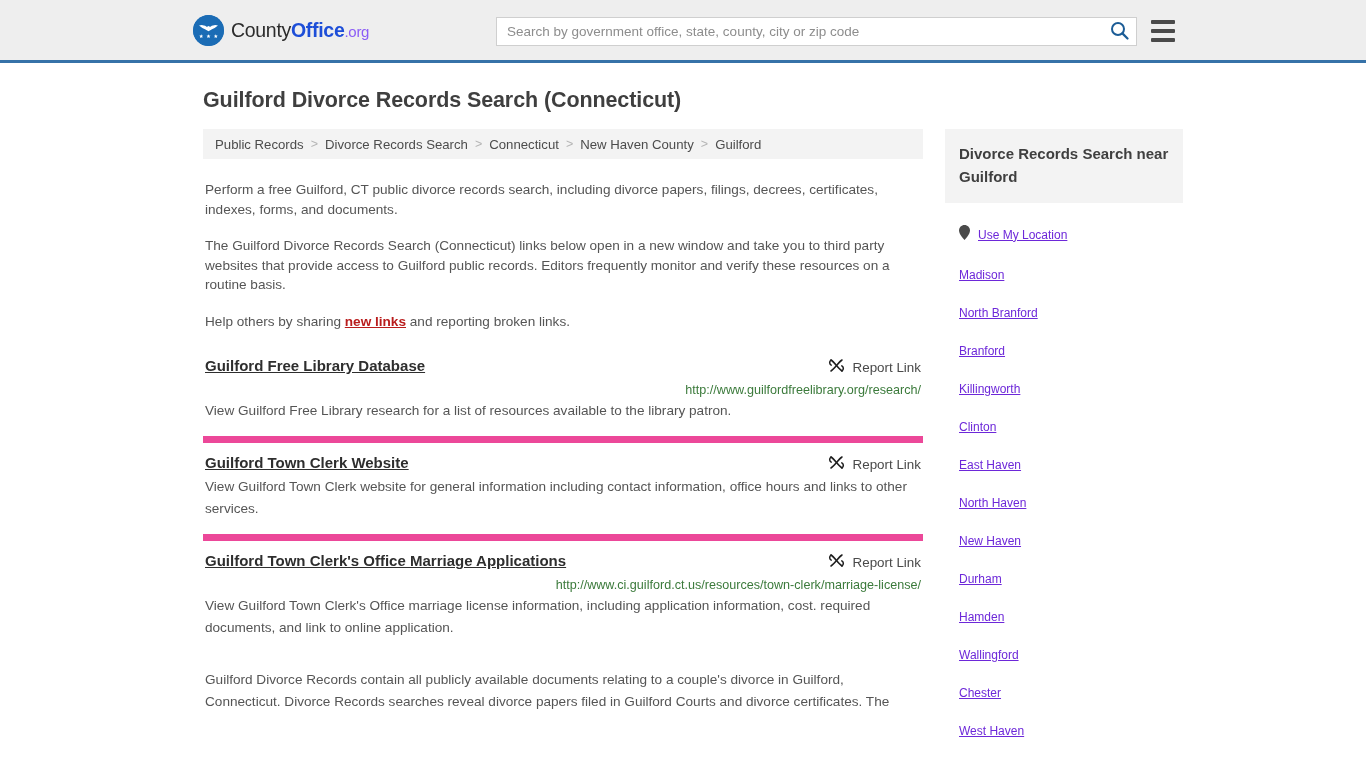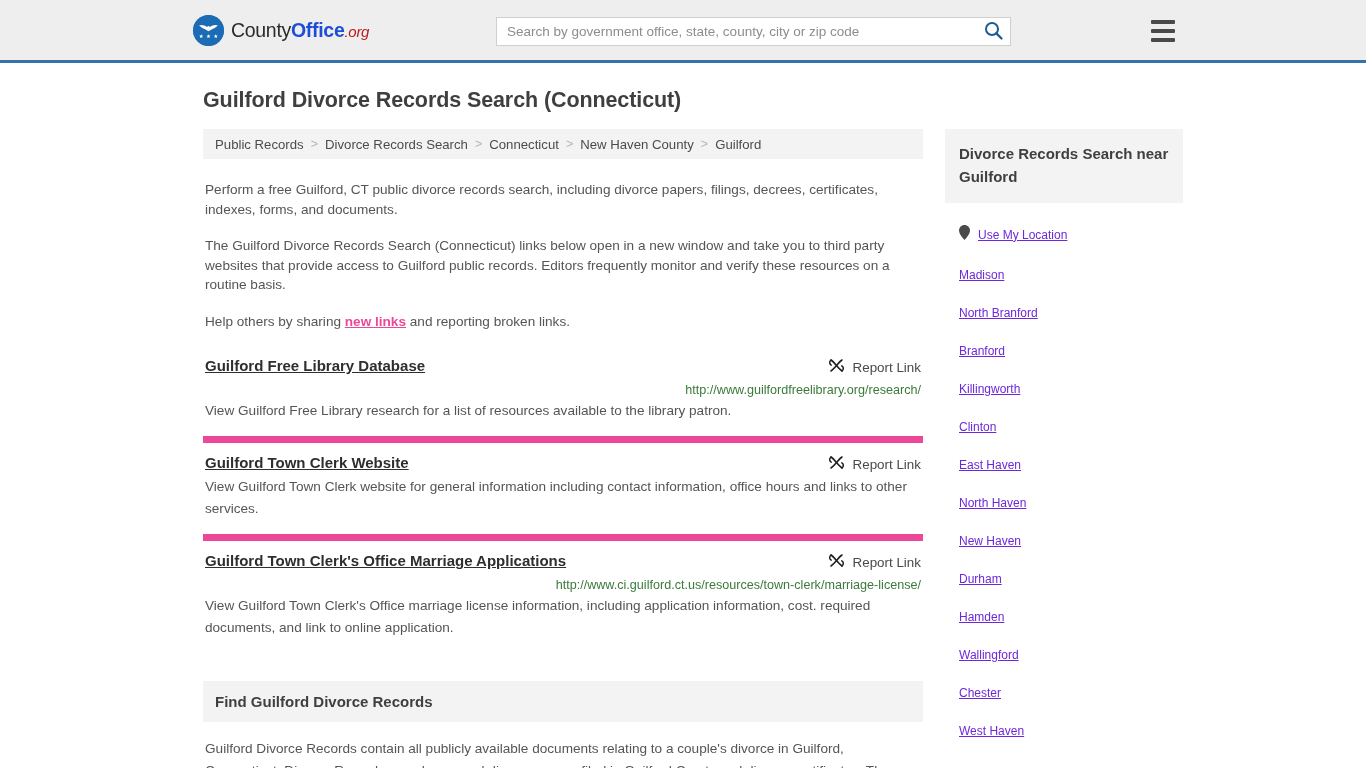--- a/index.html
+++ b/index.html
@@ -40,27 +40,27 @@
   }
   .logo-mark svg { display: block; }
   .logo-text {
     font-size: 19.5px;
     letter-spacing: -0.3px;
     color: #2b2b2b;
     white-space: nowrap;
   }
   .logo-text .blue { color: #1d4ed8; font-weight: bold; }
   .logo-text .county { font-weight: normal; }
-  .logo-text .org { font-size: 15px; color: #b91c1c; font-style: italic; }
+  .logo-text .org { font-size: 15px; color: #8b5cf6; }
 
   .search-wrap {
     position: absolute;
     left: 496px;
     top: 17px;
-    width: 515px;
+    width: 641px;
     height: 29px;
     background: #ffffff;
     border: 1px solid #cfcfcf;
     display: flex;
     align-items: center;
   }
   .search-input {
     flex: 1;
     height: 100%;
     border: 0;
@@ -141,21 +141,21 @@
 
   
   .intro p {
     font-size: 13.6px;
     line-height: 19.5px;
     color: #555;
     margin: 17px 2px 0 2px;
   }
   .intro p:first-child { margin-top: 21px; }
   .inline-link {
-    color: #ec4899;
+    color: #b91c1c;
     text-decoration: underline;
     font-weight: bold;
   }
 
   
   .links { margin-top: 21px; }
   .link-entry {
     padding: 10px 2px 14px 2px;
     border-top: 7px solid #ec4899;
   }
@@ -353,21 +353,20 @@
               </span>
               <span>Report Link</span>
             </a>
           </div>
           <div class="link-url">http://www.ci.guilford.ct.us/resources/town-clerk/marriage-license/</div>
           <div class="link-desc">View Guilford Town Clerk's Office marriage license information, including application information, cost. required documents, and link to online application.</div>
         </div>
 
       </div>
 
-      <div class="section-head">Find Guilford Divorce Records</div>
       <div class="section-body">Guilford Divorce Records contain all publicly available documents relating to a couple's divorce in Guilford, Connecticut. Divorce Records searches reveal divorce papers filed in Guilford Courts and divorce certificates. The</div>
 
     </div>
 
     <div class="side-col">
       <div class="side-head">Divorce Records Search near Guilford</div>
       <ul class="side-list">
 
         <li class="side-item">
           <span class="pin-icon">

